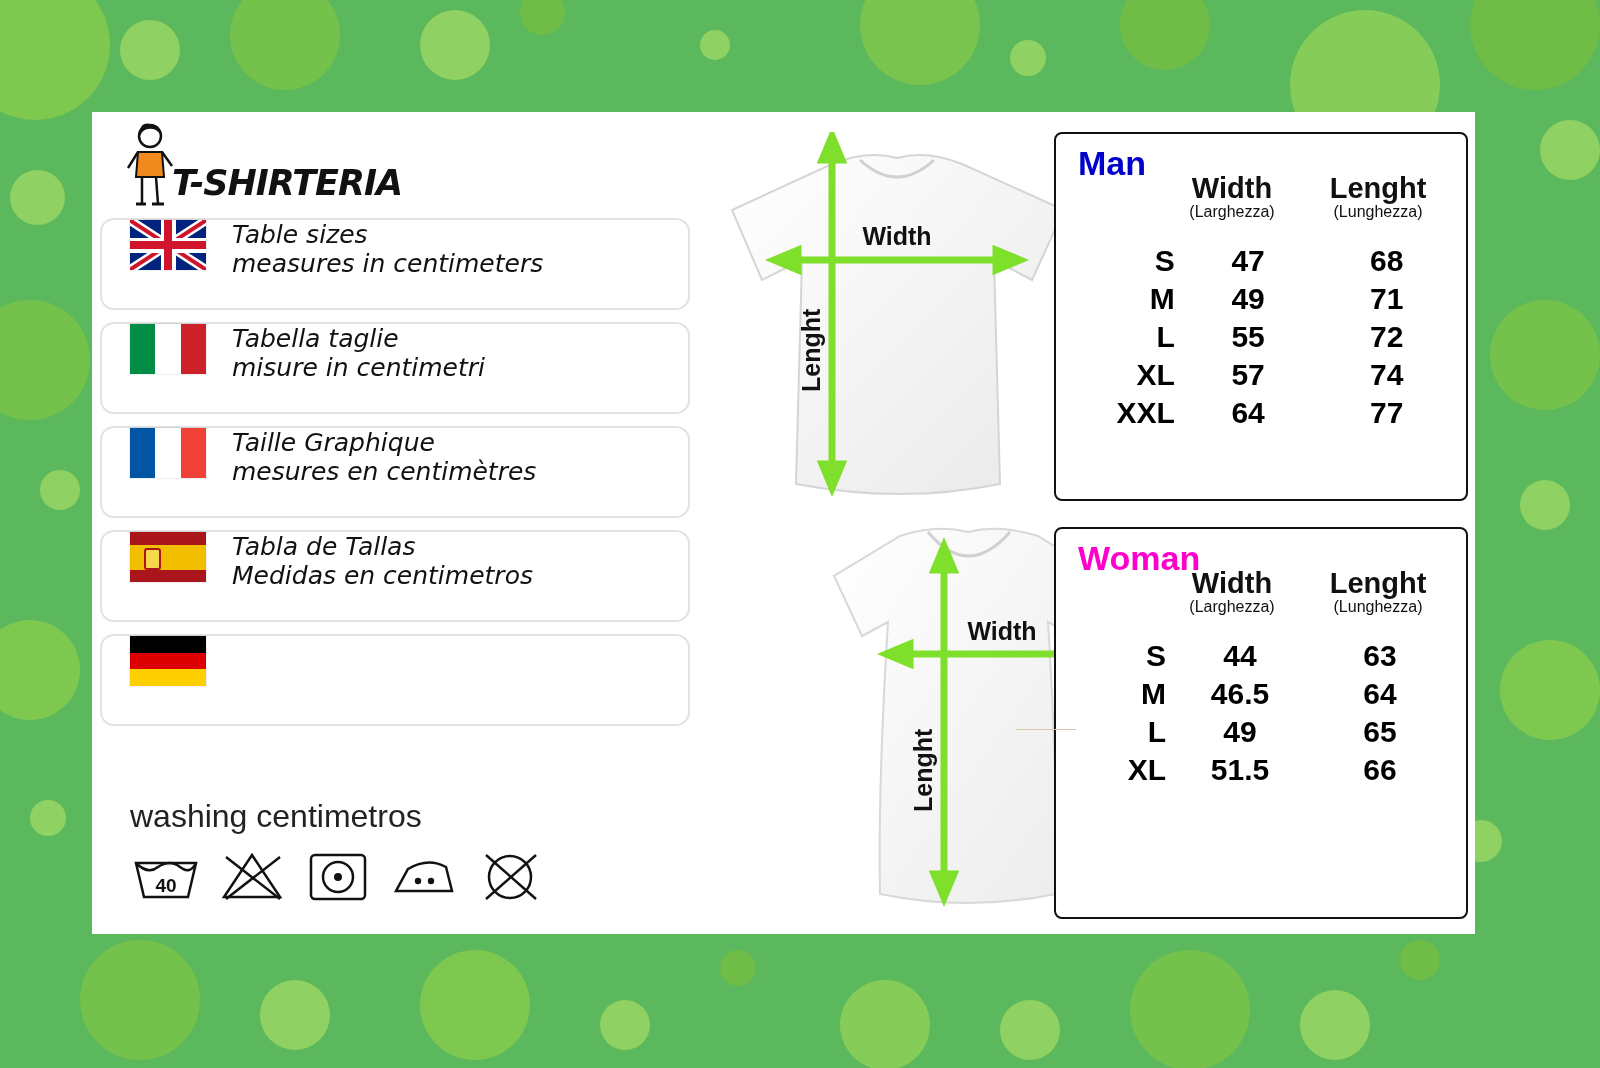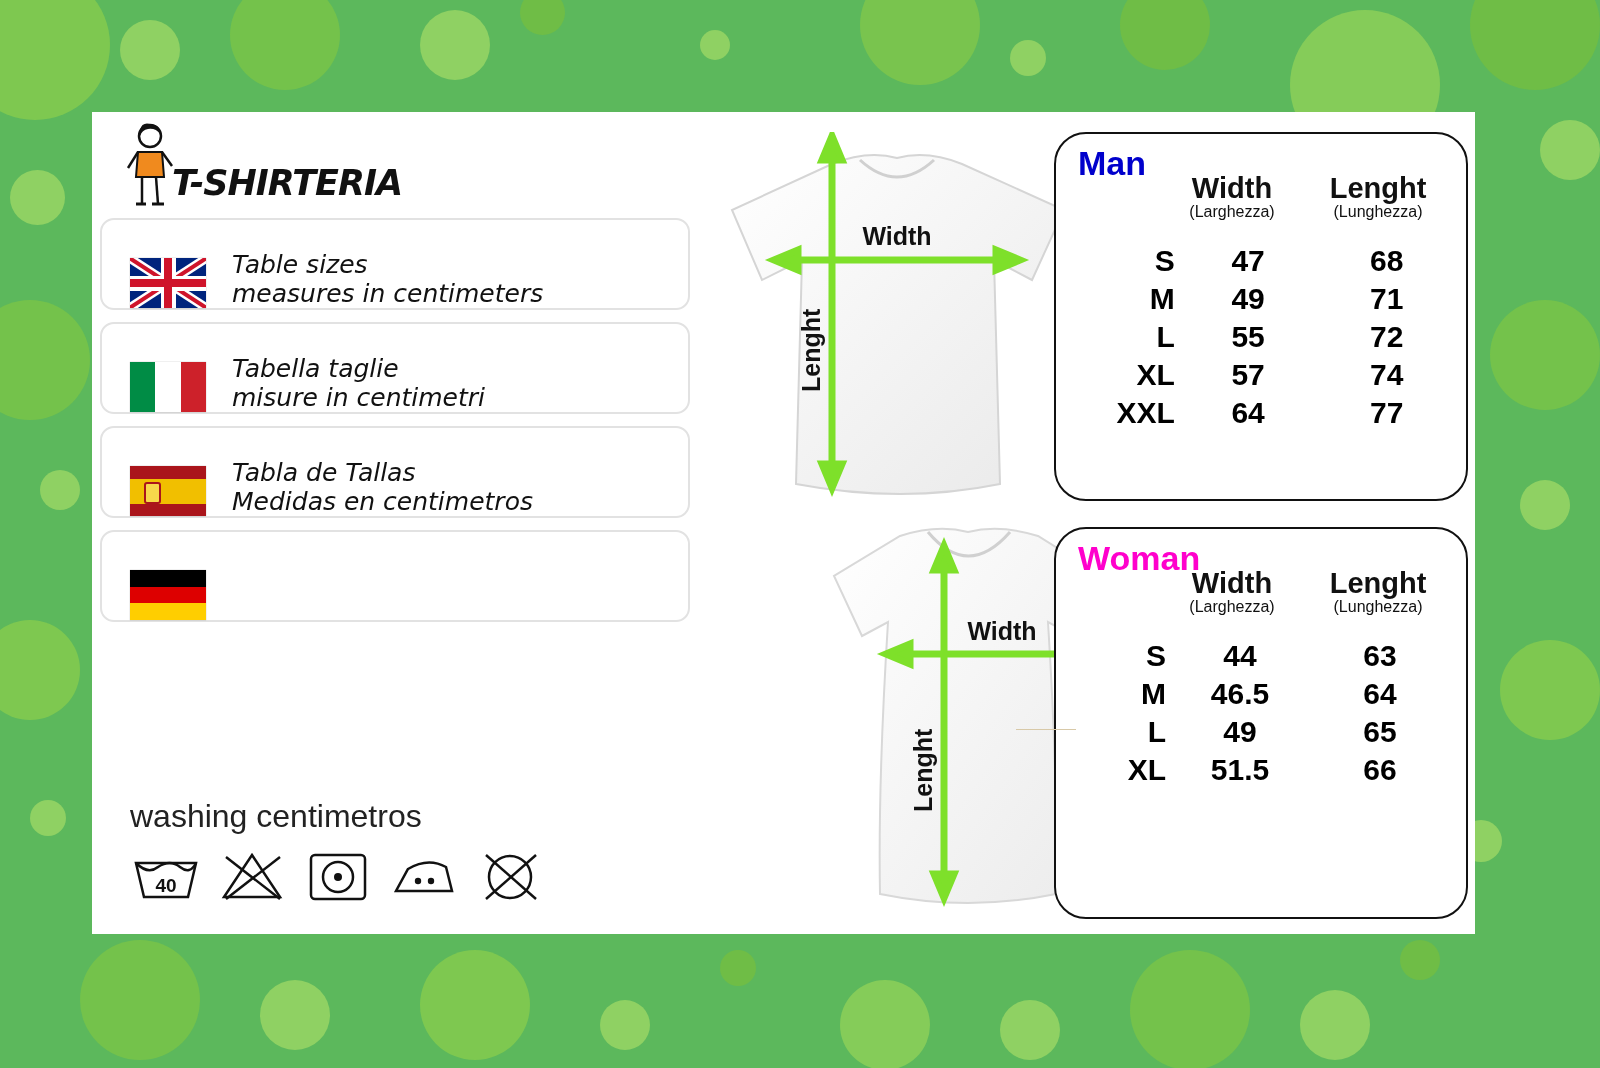--- a/index.html
+++ b/index.html
@@ -25,21 +25,21 @@
     font-weight:bold;font-style:italic;
     font-size:35px;letter-spacing:-1px;color:#111;
     margin-left:-6px;
     margin-top:36px;
   }
   
   #lang-list{position:absolute;left:8px;top:106px;width:590px;}
   .lang-row{
     height:88px;margin-bottom:12px;
     border:2px solid #e2e2e2;border-radius:14px;
-    display:flex;align-items:flex-end;padding-left:28px;
+    display:flex;align-items:flex-start;padding-left:28px;
     background:#fff;
   }
   .flag{width:76px;height:50px;flex:0 0 76px;position:relative;overflow:hidden;
         box-shadow:0 0 1px rgba(0,0,0,.35);}
   .lang-text{margin-left:26px;color:#111;}
   .lang-text .l1,.lang-text .l2{
     font-family:"DejaVu Sans",sans-serif;font-style:italic;
     white-space:nowrap;line-height:1.16;
   }
   .lang-text .l1{font-size:25px;}
@@ -72,21 +72,21 @@
   #washing{position:absolute;left:38px;top:686px;width:560px;}
   #washing .title{font-size:32px;color:#222;font-family:"Liberation Sans",sans-serif;}
   #wash-icons{display:flex;gap:14px;margin-top:12px;align-items:center;}
   .wicon{width:72px;height:58px;position:relative;}
   .wicon svg{display:block;}
   
   #shirt-man{position:absolute;left:600px;top:20px;width:420px;height:395px;}
   #shirt-woman{position:absolute;left:680px;top:400px;width:400px;height:420px;}
   
   .size-table{
-    position:absolute;border:2px solid #111;border-radius:32px;background:#fff;
+    position:absolute;border:2px solid #111;border-radius:8px;background:#fff;
   }
   #table-man{left:962px;top:20px;width:410px;height:365px;}
   #table-woman{left:962px;top:415px;width:410px;height:388px;}
   .tbl-title{position:absolute;left:22px;top:10px;font-size:34px;font-weight:bold;}
   .tbl-head{position:absolute;right:18px;top:38px;text-align:center;width:300px;}
   .tbl-head .hrow{font-size:29px;font-weight:bold;color:#111;display:flex;justify-content:flex-end;gap:6px;}
   .tbl-head .hrow span{display:inline-block;width:140px;text-align:center;}
   .tbl-head .srow{font-size:16px;color:#111;display:flex;justify-content:flex-end;gap:6px;margin-top:-2px;}
   .tbl-head .srow span{display:inline-block;width:140px;text-align:center;}
   .tbl-body{position:absolute;left:0;right:10px;top:110px;}
@@ -176,20 +176,31 @@
         <span style="background:#008c45"></span>
           <span style="background:#fff"></span>
           <span style="background:#cd212a"></span>
       </div>
       <div class="lang-text">
         <div class="l1">Tabella taglie</div>
         <div class="l2">misure in centimetri</div>
       </div>
     </div>
 
+    <div class="lang-row">
+      <div class="flag flag-fr">
+        <span style="background:#0055a4"></span>
+          <span style="background:#fff"></span>
+          <span style="background:#ef4135"></span>
+      </div>
+      <div class="lang-text">
+        <div class="l1">Taille Graphique</div>
+        <div class="l2">mesures en centimètres</div>
+      </div>
+    </div>
 
     <div class="lang-row">
       <div class="flag flag-es">
         <span class="s-top"></span>
           <span class="s-mid"></span>
           <span class="s-bot"></span>
       </div>
       <div class="lang-text">
         <div class="l1">Tabla de Tallas</div>
         <div class="l2">Medidas en centimetros</div>

